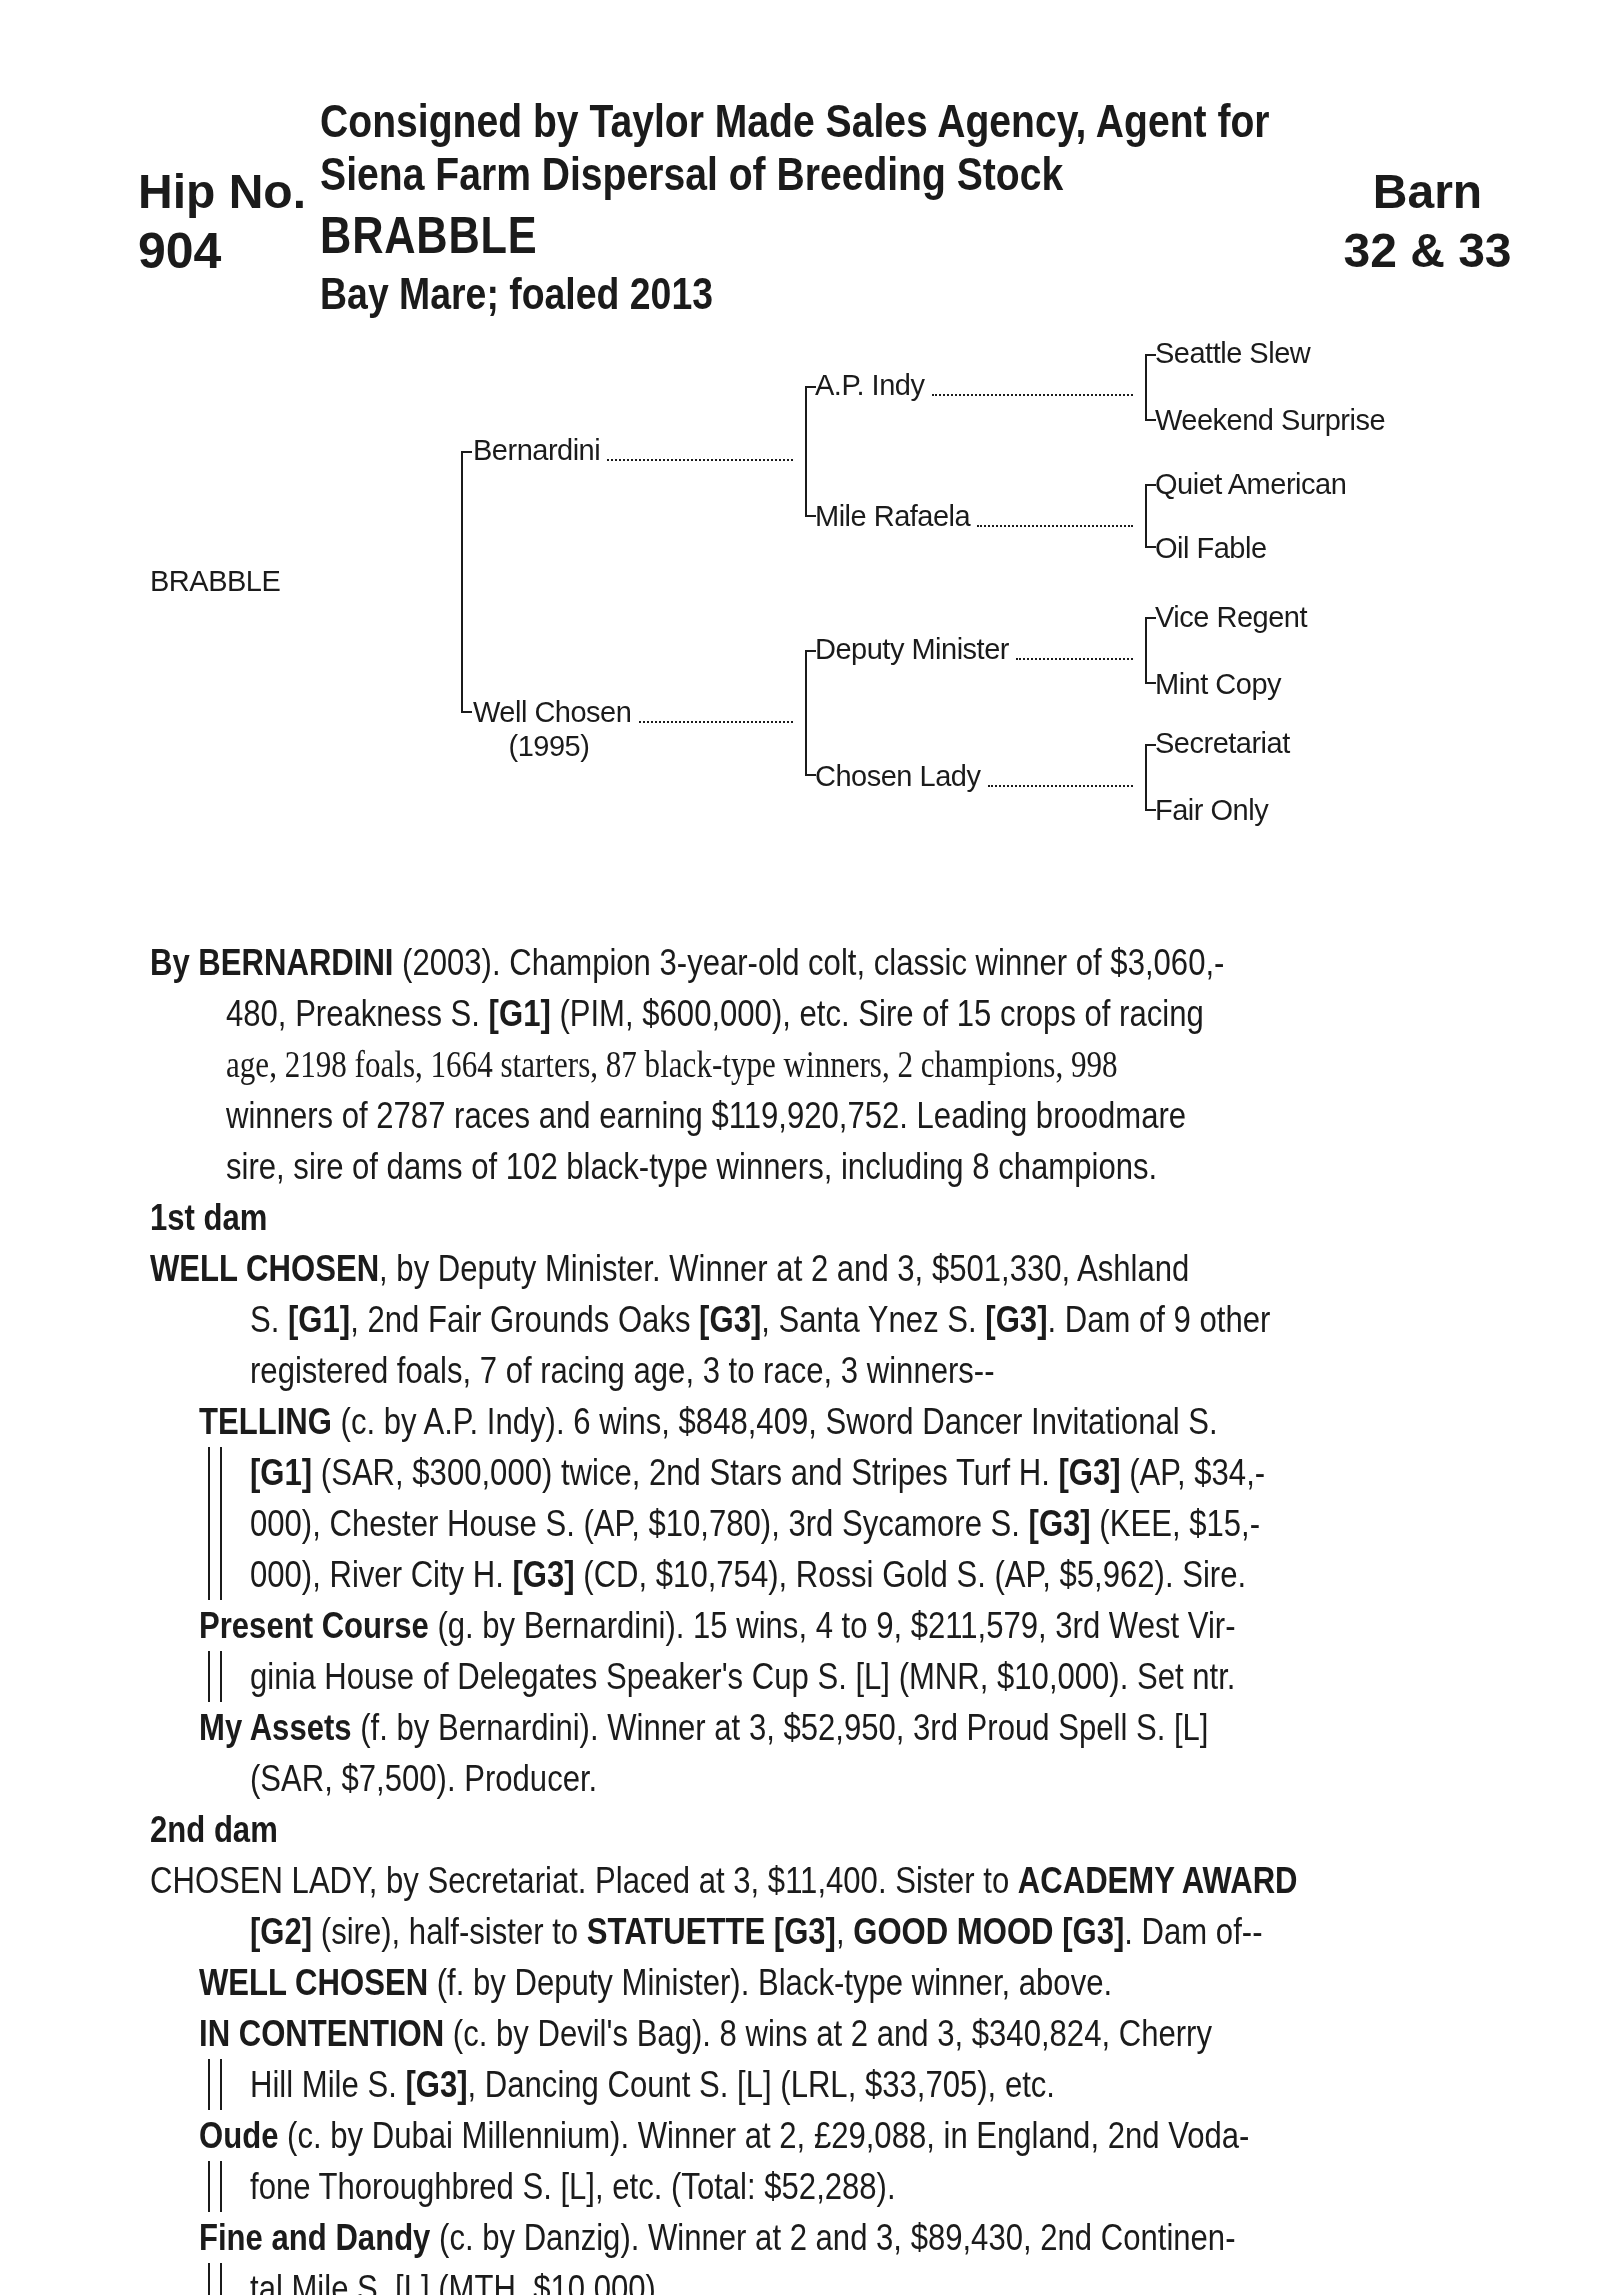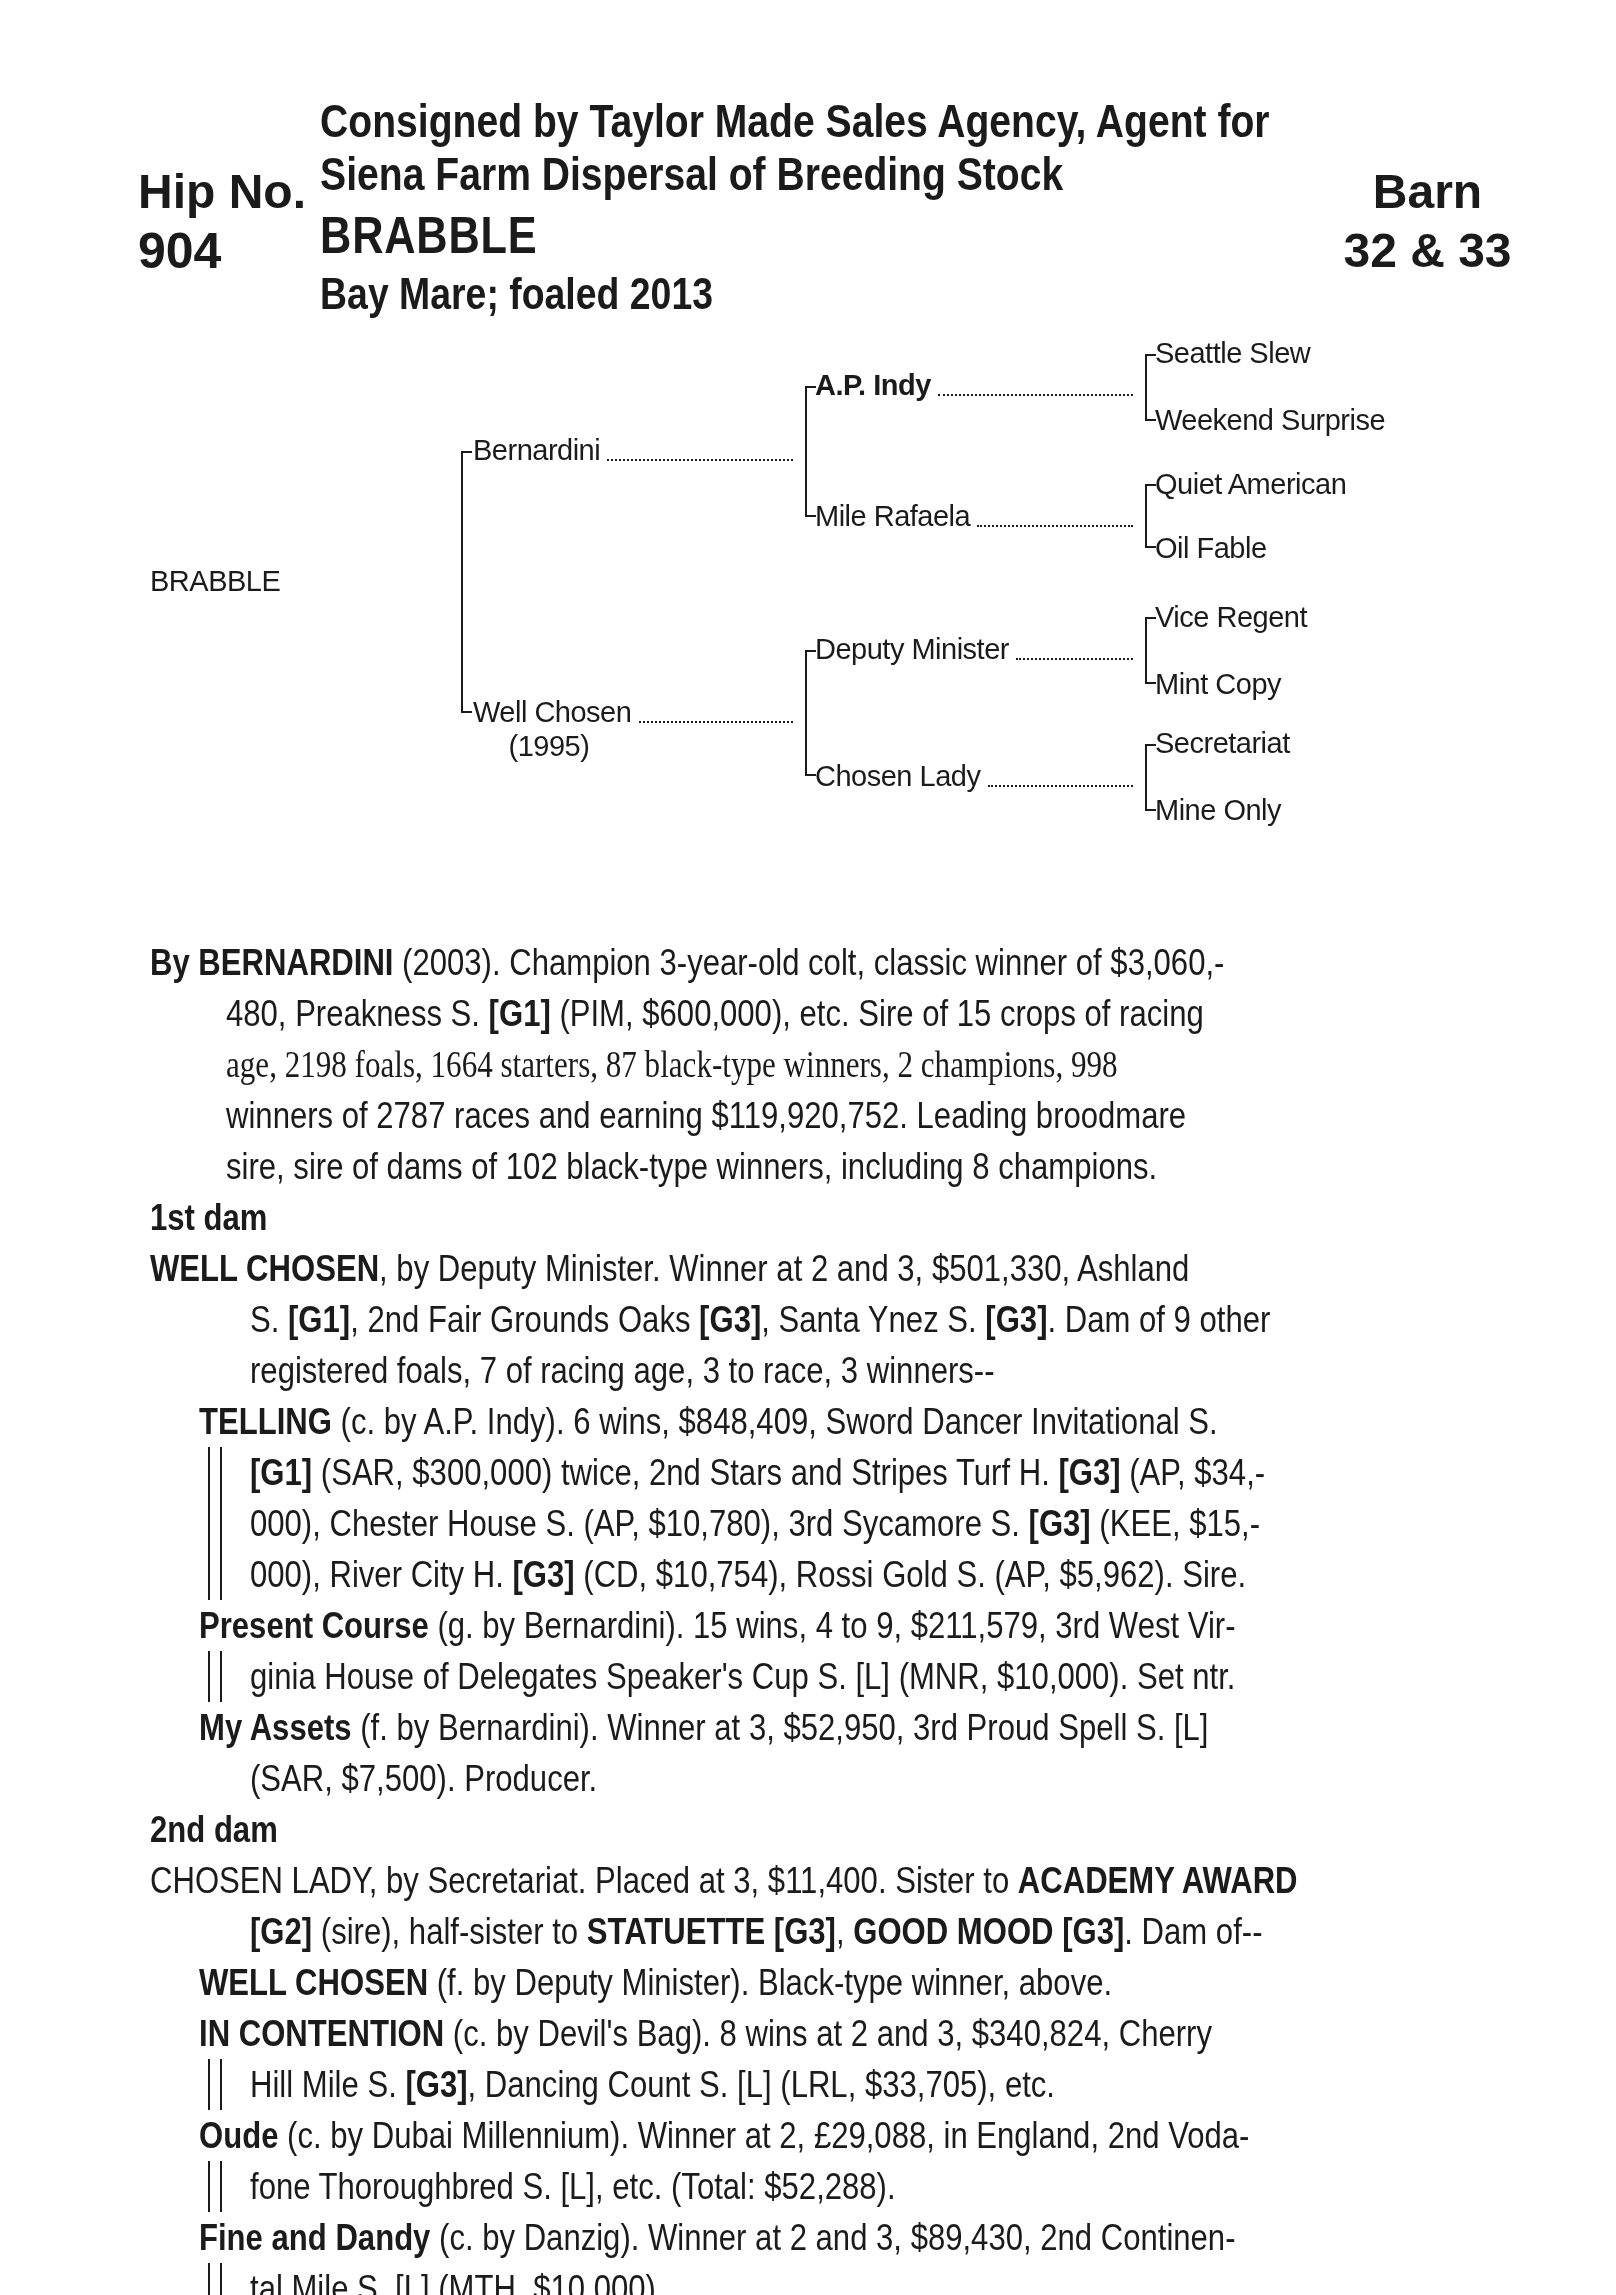--- a/index.html
+++ b/index.html
@@ -71,21 +71,21 @@
       <span class="pleader"></span>
     </div>
     <div class="prow" style="left:473px;top:694px;width:326px;">
       <span class="pname">Well Chosen</span>
       <span class="pleader"></span>
     </div>
     <div class="prow" style="left:487px;top:728px;width:124px;justify-content:center;">
       <span class="pname">(1995)</span>
     </div>
 
-    <div class="prow" style="left:815px;top:367px;width:324px;font-weight:bold;">
+    <div class="prow" style="left:815px;top:367px;width:324px;">
       <span class="pname">A.P. Indy</span>
       <span class="pleader"></span>
     </div>
     <div class="prow" style="left:815px;top:498px;width:324px;">
       <span class="pname">Mile Rafaela</span>
       <span class="pleader"></span>
     </div>
     <div class="prow" style="left:815px;top:631px;width:324px;">
       <span class="pname">Deputy Minister</span>
       <span class="pleader"></span>
@@ -95,21 +95,21 @@
       <span class="pleader"></span>
     </div>
 
     <div class="prow" style="left:1155px;top:335px;"><span class="pname">Seattle Slew</span></div>
     <div class="prow" style="left:1155px;top:402px;justify-content:center;"><span class="pname">Weekend Surprise</span></div>
     <div class="prow" style="left:1155px;top:466px;"><span class="pname">Quiet American</span></div>
     <div class="prow" style="left:1155px;top:530px;"><span class="pname">Oil Fable</span></div>
     <div class="prow" style="left:1155px;top:599px;"><span class="pname">Vice Regent</span></div>
     <div class="prow" style="left:1155px;top:666px;"><span class="pname">Mint Copy</span></div>
     <div class="prow" style="left:1155px;top:725px;"><span class="pname">Secretariat</span></div>
-    <div class="prow" style="left:1155px;top:792px;"><span class="pname">Mine Only</span></div>
+    <div class="prow" style="left:1155px;top:792px;"><span class="pname">Fair Only</span></div>
 
     <div class="brk" style="left:461px;top:451px;height:262px;"></div>
     <div class="brk" style="left:805px;top:386px;height:131px;"></div>
     <div class="brk" style="left:805px;top:650px;height:126px;"></div>
     <div class="brk" style="left:1145px;top:354px;height:67px;"></div>
     <div class="brk" style="left:1145px;top:484px;height:64px;"></div>
     <div class="brk" style="left:1145px;top:617px;height:67px;"></div>
     <div class="brk" style="left:1145px;top:744px;height:67px;"></div>
   </section>
 

